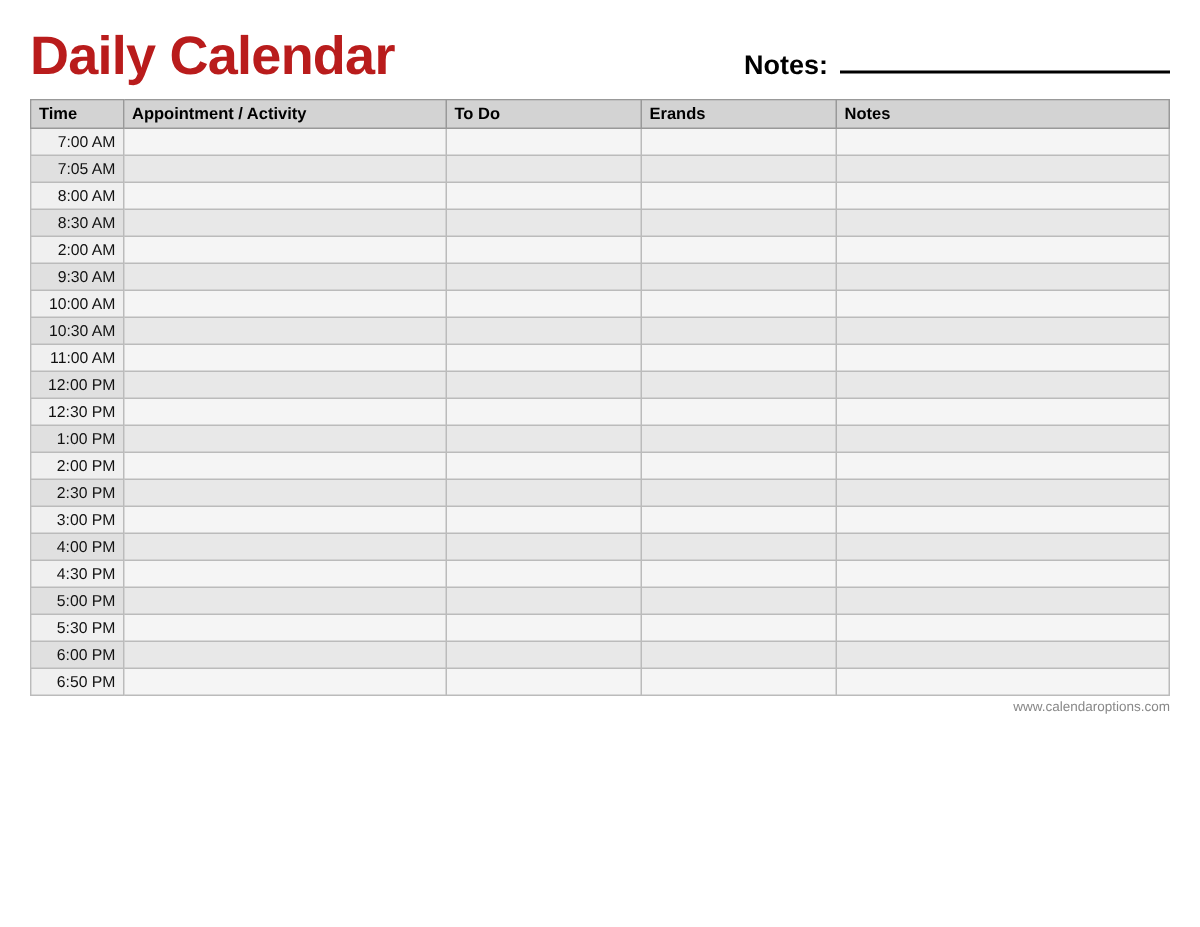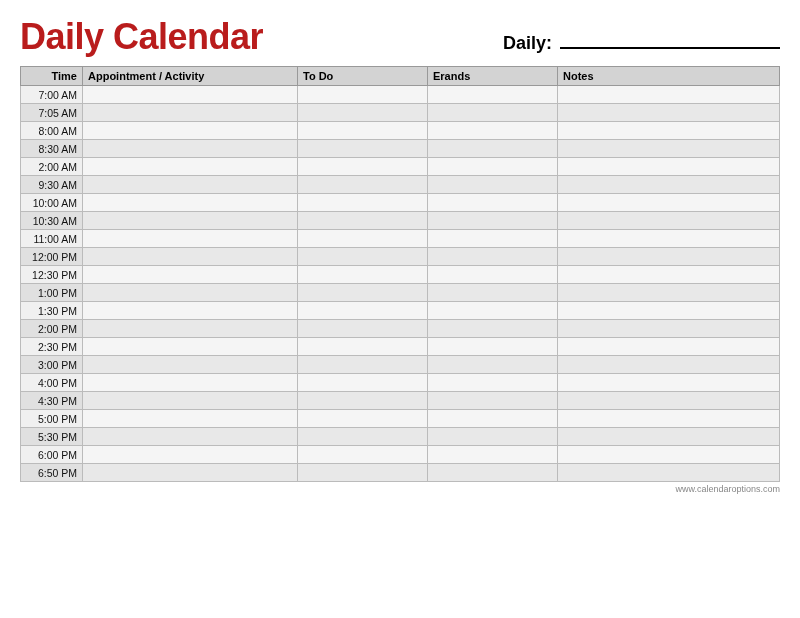--- a/index.html
+++ b/index.html
@@ -51,21 +51,21 @@
     thead th {
       background: #d3d3d3;
       border: 1px solid #999;
       padding: 3px 5px;
       font-weight: bold;
       text-align: left;
     }
 
     thead th.time-col {
       width: 62px;
-      text-align: right;
+      text-align: left;
     }
 
     thead th.appt-col {
       width: 215px;
     }
 
     thead th.todo-col {
       width: 130px;
     }
 
@@ -112,21 +112,21 @@
       text-align: right;
       margin-top: 2px;
     }
   </style>
 </head>
 <body>
 
 <div class="header">
   <span class="title">Daily Calendar</span>
   <div class="date-area">
-    <span>Daily:</span>
+    <span>Notes:</span>
     <span class="date-line"></span>
   </div>
 </div>
 
 <table>
   <thead>
     <tr>
       <th class="time-col">Time</th>
       <th class="appt-col">Appointment / Activity</th>
       <th class="todo-col">To Do</th>
@@ -213,27 +213,20 @@
         <td contenteditable="true" style=""></td>
       </tr>
       <tr>
         <td class="time-cell">1:00 PM</td>
         <td contenteditable="true" style=""></td>
         <td contenteditable="true" style=""></td>
         <td contenteditable="true" style=""></td>
         <td contenteditable="true" style=""></td>
       </tr>
       <tr>
-        <td class="time-cell">1:30 PM</td>
-        <td contenteditable="true" style=""></td>
-        <td contenteditable="true" style=""></td>
-        <td contenteditable="true" style=""></td>
-        <td contenteditable="true" style=""></td>
-      </tr>
-      <tr>
         <td class="time-cell">2:00 PM</td>
         <td contenteditable="true" style=""></td>
         <td contenteditable="true" style=""></td>
         <td contenteditable="true" style=""></td>
         <td contenteditable="true" style=""></td>
       </tr>
       <tr>
         <td class="time-cell">2:30 PM</td>
         <td contenteditable="true" style=""></td>
         <td contenteditable="true" style=""></td>

